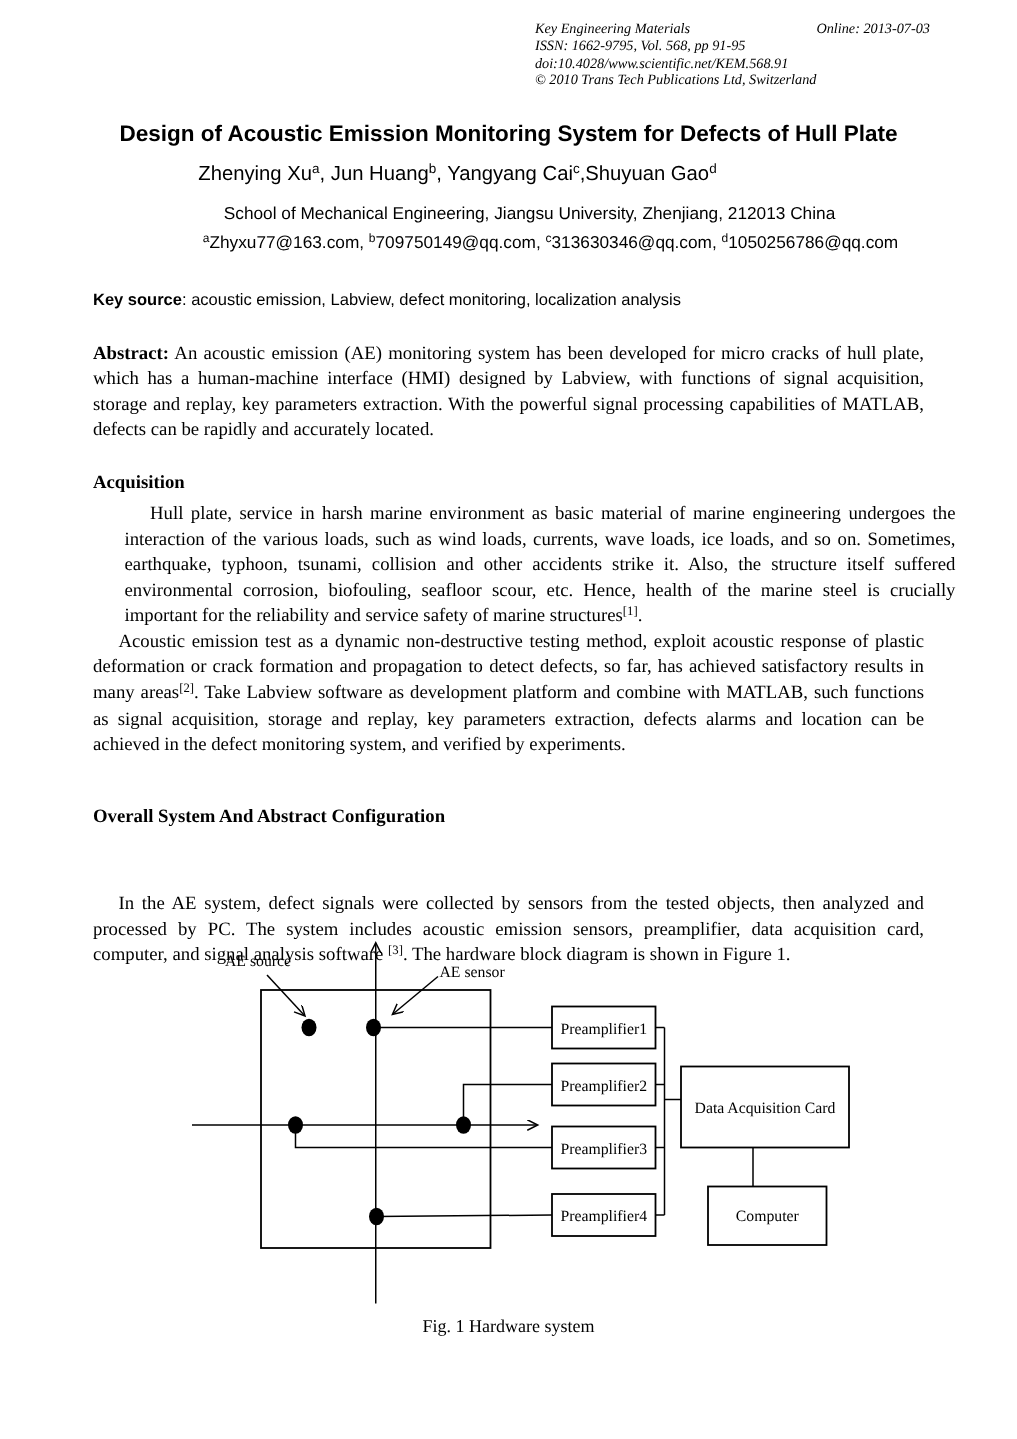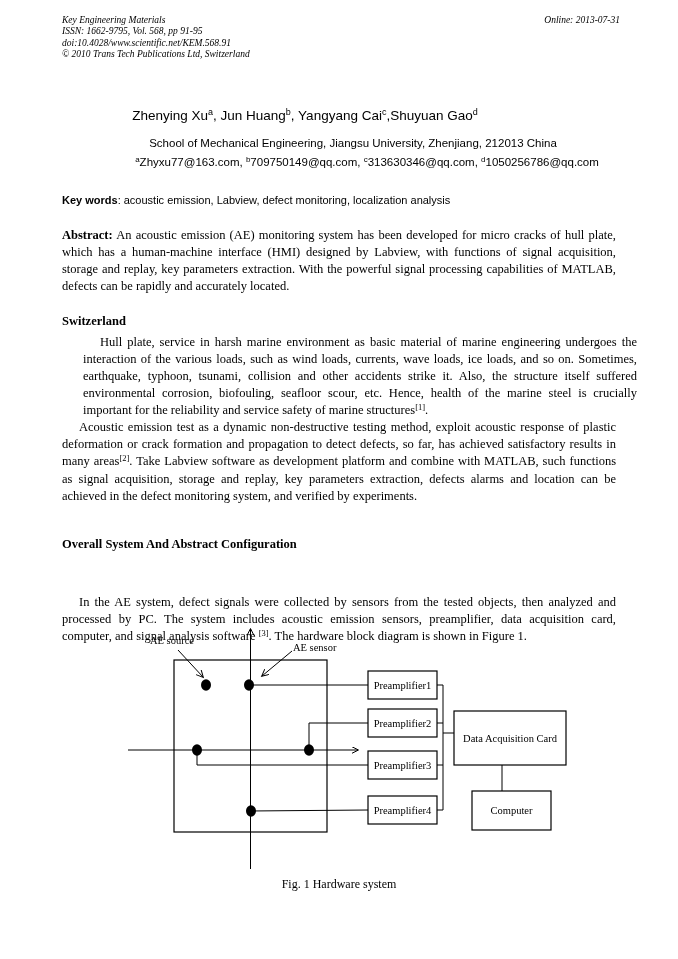--- a/index.html
+++ b/index.html
@@ -3,23 +3,23 @@
 <meta charset="utf-8">
 <style>
   html,body { margin:0; padding:0; background:#ffffff; }
   .page {
     position:relative; width:678px; height:959px;
     background:#ffffff; color:#000; overflow:hidden;
   }
 
   .header {
     position:absolute; top:15px; left:62px; right:58px;
-    display:flex; justify-content:space-between; align-items:flex-start;
+    display:flex; justify-content:flex-end; align-items:flex-start;
     font-family:"Liberation Serif", serif;
-    font-style:italic; font-size:9.5px; line-height:11.4px;gap:32px;
+    font-style:italic; font-size:9.5px; line-height:11.4px;
   }
   .paper-title {
     position:absolute; top:81px; left:0; width:678px; text-align:center;
     font-family:"Liberation Sans", sans-serif; font-weight:bold; font-size:15px;
   }
   .authors {
     position:absolute; top:108px; left:0; width:610px; text-align:center;
     font-family:"Liberation Sans", sans-serif; font-size:13.5px;
   }
   .authors .auth-sup { font-size:9px; position:relative; top:-5px; }
@@ -69,43 +69,44 @@
 
 <div class="page">
 
   <div class="header">
     <div>
       <div>Key Engineering Materials</div>
       <div>ISSN: 1662-9795, Vol. 568, pp 91-95</div>
       <div>doi:10.4028/www.scientific.net/KEM.568.91</div>
       <div>© 2010 Trans Tech Publications Ltd, Switzerland</div>
     </div>
-    <div>Online: 2013-07-31</div>
+    <div>Online: 2013-07-03</div>
   </div>
 
+  <div class="paper-title">Design of Acoustic Emission Monitoring System for Defects of Hull Plate</div>
 
   <div class="authors">
     <span>Zhenying Xu</span><span class="auth-sup">a</span><span>, Jun Huang</span><span class="auth-sup">b</span><span>, Yangyang Cai</span><span class="auth-sup">c</span><span>,Shuyuan Gao</span><span class="auth-sup">d</span>
   </div>
 
   <div class="affiliation">School of Mechanical Engineering, Jiangsu University, Zhenjiang, 212013 China</div>
 
   <div class="emails">
     <span class="auth-sup">a</span><span>Zhyxu77@163.com, </span><span class="auth-sup">b</span><span>709750149@qq.com, </span><span class="auth-sup">c</span><span>313630346@qq.com, </span><span class="auth-sup">d</span><span>1050256786@qq.com</span>
   </div>
 
   <div class="keywords">
-    <b>Key words</b><span>: acoustic emission, Labview, defect monitoring, localization analysis</span>
+    <b>Key source</b><span>: acoustic emission, Labview, defect monitoring, localization analysis</span>
   </div>
 
   <div class="block abstract">
     <b>Abstract:</b><span> An acoustic emission (AE) monitoring system has been developed for micro cracks of hull plate, which has a human-machine interface (HMI) designed by Labview, with functions of signal acquisition, storage and replay, key parameters extraction. With the powerful signal processing capabilities of MATLAB, defects can be rapidly and accurately located.</span>
   </div>
 
-  <div class="heading h-intro">Switzerland</div>
+  <div class="heading h-intro">Acquisition</div>
 
   <div class="block p-intro1 indent">
     <span>Hull plate, service in harsh marine environment as basic material of marine engineering undergoes the interaction of the various loads, such as wind loads, currents, wave loads, ice loads, and so on. Sometimes, earthquake, typhoon, tsunami, collision and other accidents strike it. Also, the structure itself suffered environmental corrosion, biofouling, seafloor scour, etc. Hence, health of the marine steel is crucially important for the reliability and service safety of marine structures</span><span class="ref-sup">[1]</span><span>.</span>
   </div>
 
   <div class="block p-intro2 indent">
     <span>Acoustic emission test as a dynamic non-destructive testing method, exploit acoustic response of plastic deformation or crack formation and propagation to detect defects, so far, has achieved satisfactory results in many areas</span><span class="ref-sup">[2]</span><span>. Take Labview software as development platform and combine with MATLAB, such functions as signal acquisition, storage and replay, key parameters extraction, defects alarms and location can be achieved in the defect monitoring system, and verified by experiments.</span>
   </div>
 
   <div class="heading h-sec2">Overall System And Abstract Configuration</div>

